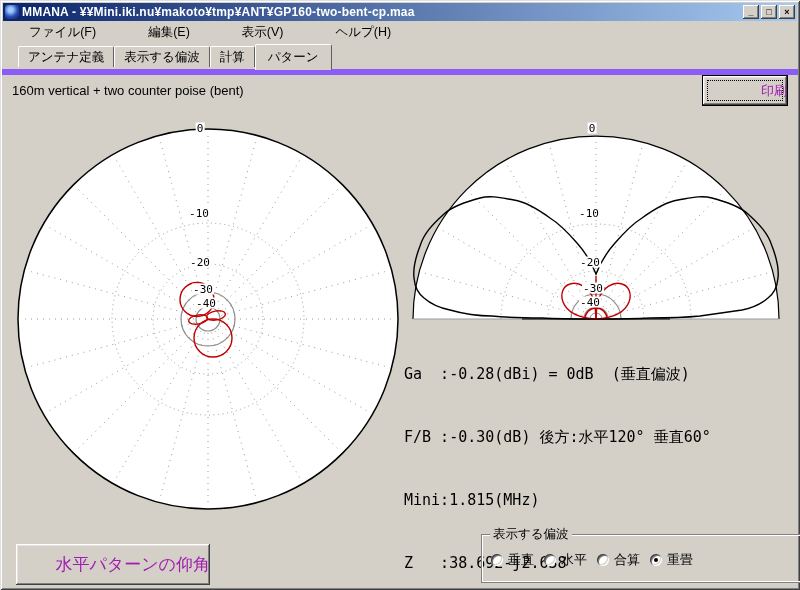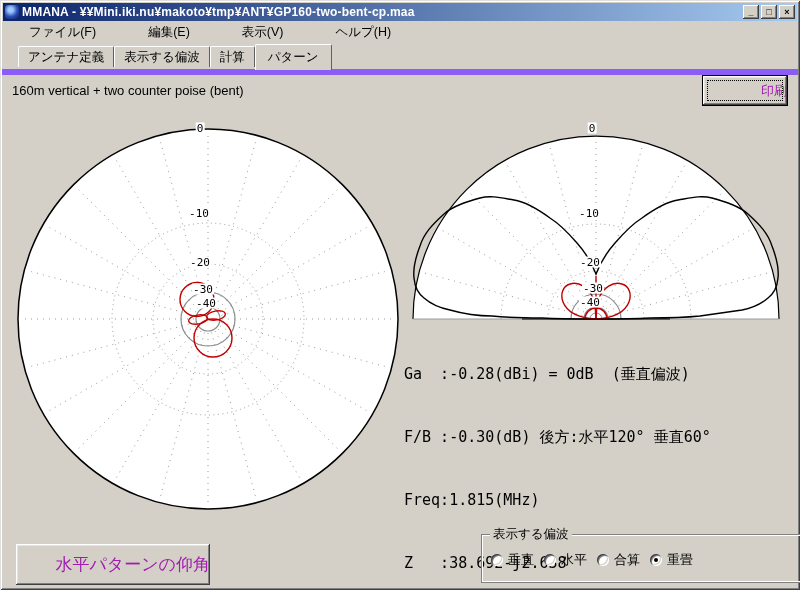--- a/index.html
+++ b/index.html
@@ -177,21 +177,21 @@
 
     <span class="ringlbl" style="left:590px;top:53px">0</span>
     <span class="ringlbl" style="left:587px;top:138px">-10</span>
     <span class="ringlbl" style="left:588px;top:187px">-20</span>
     <span class="ringlbl" style="left:591px;top:213px">-30</span>
     <span class="ringlbl" style="left:588px;top:227px">-40</span>
 
     <div class="stats">
       <div>Ga  :-0.28(dBi) = 0dB  (垂直偏波)</div>
       <div>F/B :-0.30(dB) 後方:水平120° 垂直60°</div>
-      <div>Freq:1.815(MHz)</div>
+      <div>Mini:1.815(MHz)</div>
       <div>Z   :38.692-j2.638</div>
       
       
     </div>
 
     <div class="btn elev-btn">
       <span>水平パターンの仰角</span>
     </div>
 
     <div class="groupbox">

